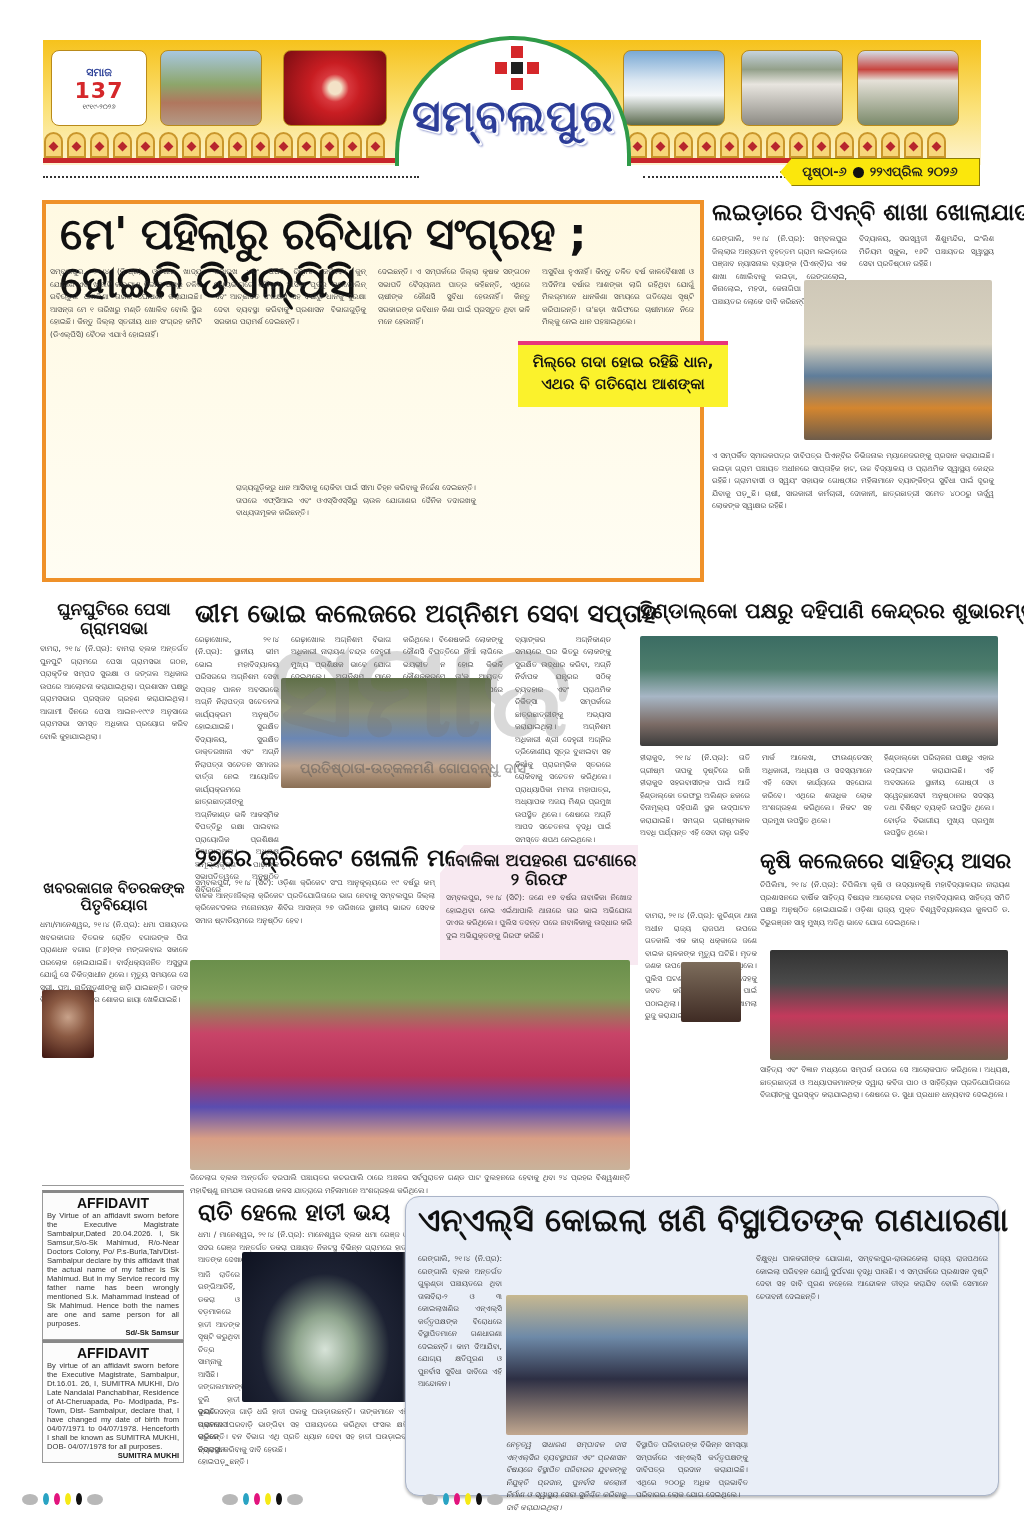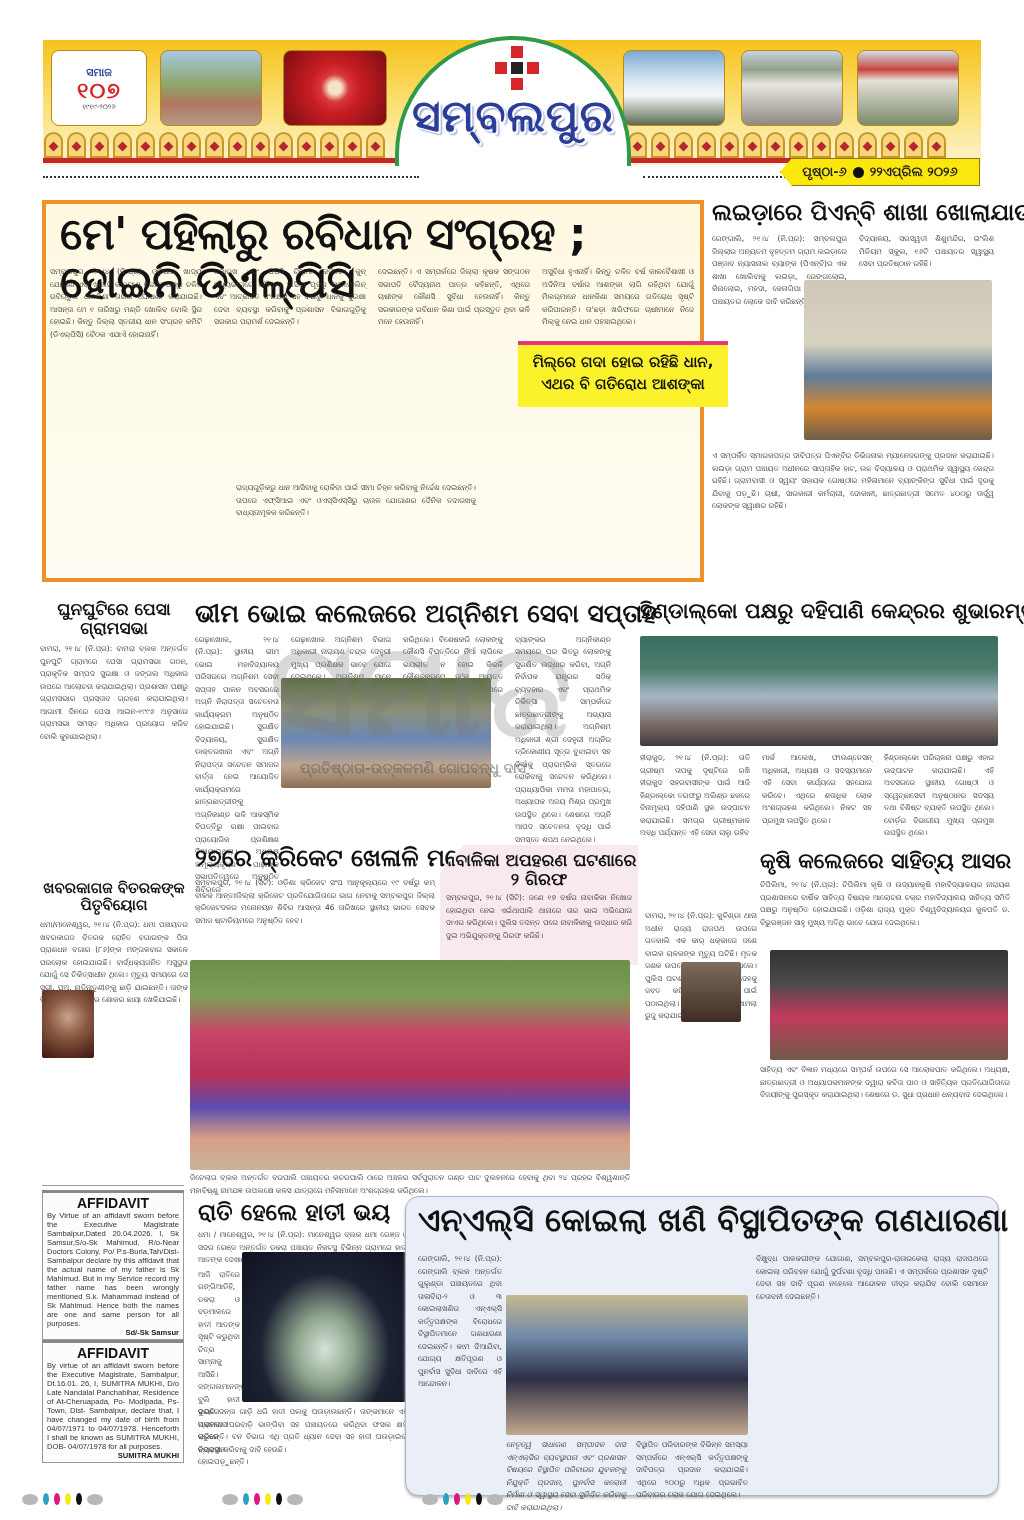--- a/index.html
+++ b/index.html
@@ -161,21 +161,21 @@
   .divider { position: absolute; height: 1px; background: #999; }
 </style>
 </head>
 <body>
 
 <header class="masthead">
   <div class="mast-band"></div>
 
   <div class="mast-tile tile-logo">
     <span class="brand">ସମାଜ</span>
-    <span class="num">୧୦୭</span>
+    <span class="num">137</span>
     <span class="yrs">୧୯୧୯-୨୦୨୬</span>
   </div>
   <div class="mast-tile tile-gate"></div>
   <div class="mast-tile tile-deity"></div>
 
   <div class="mast-right-pics">
     <div class="mast-tile tile-temple"></div>
     <div class="mast-tile tile-dam"></div>
     <div class="mast-tile tile-building"></div>
   </div>
@@ -285,21 +285,21 @@
   <div class="photo hindalco-photo"></div>
   <div class="cols" style="position:absolute;left:0;top:152px;width:358px;">
     <p class="body-text" style="width:110px">ହୀରାକୁଦ, ୨୧।୪ (ନି.ପ୍ର): ତାତି ଗ୍ରୀଷ୍ମ ତାପକୁ ଦୃଷ୍ଟିରେ ରଖି ହୀରାକୁଦ ସହରବାସୀଙ୍କ ପାଇଁ ଆଜି ହିଣ୍ଡାଲ୍‌କୋ ତରଫରୁ ଅଲିଣ୍ଡ ଛକରେ ବିନାମୂଲ୍ୟ ଦହିପାଣି ସ୍ଥଳ ଉଦ୍‌ଘାଟନ କରାଯାଇଛି। ସମଗ୍ର ଗ୍ରୀଷ୍ମକାଳ ଅବଧି ପର୍ଯ୍ୟନ୍ତ ଏହି ସେବା ଚାଲୁ ରହିବ</p>
     <p class="body-text" style="width:110px">ମାର୍କ ଆଲେଖ, ଫାଉଣ୍ଡେସନ୍ ଅଧିକାରୀ, ଅଧ୍ୟକ୍ଷ ଓ ସଦସ୍ୟମାନେ ଏହି ସେବା କାର୍ଯ୍ୟରେ ସହଯୋଗ କରିବେ। ଏଥିରେ ଶତାଧିକ ଲୋକ ଅଂଶଗ୍ରହଣ କରିଥିଲେ। ନିକଟ ସହ ପ୍ରମୁଖ ଉପସ୍ଥିତ ଥିଲେ।</p>
     <p class="body-text" style="width:110px">ହିଣ୍ଡାଲ୍‌କୋ ପରିଚାଳନା ପକ୍ଷରୁ ଏହାର ଉଦ୍‌ଘାଟନ କରାଯାଇଛି। ଏହି ଅବସରରେ ସ୍ଥାନୀୟ ଗୋଷ୍ଠୀ ଓ ସ୍ୱେଚ୍ଛାସେବୀ ଅନୁଷ୍ଠାନର ସଦସ୍ୟ ତଥା ବିଶିଷ୍ଟ ବ୍ୟକ୍ତି ଉପସ୍ଥିତ ଥିଲେ। ବୋର୍ଡ଼ର ବିଭାଗୀୟ ମୁଖ୍ୟ ପ୍ରମୁଖ ଉପସ୍ଥିତ ଥିଲେ।</p>
   </div>
 </article>
 
 <article class="article cricket">
   <h2 class="headline">୨୭ରେ କ୍ରିକେଟ ଖେଳାଳି ମନୋନୟନ</h2>
-  <p class="body-text" style="margin-top:6px;width:240px">ସମ୍ବଲପୁର, ୨୧।୪ (ସିଟି): ଓଡ଼ିଶା କ୍ରିକେଟ ସଂଘ ଆନୁକୂଲ୍ୟରେ ୧୯ ବର୍ଷରୁ କମ୍ ବାଳକ ଆନ୍ତଃଜିଲ୍ଲା କ୍ରିକେଟ ପ୍ରତିଯୋଗିତାରେ ଭାଗ ନେବାକୁ ସମ୍ବଲପୁର ଜିଲ୍ଲା କ୍ରିକେଟଦଳର ମନୋନୟନ ଶିବିର ଆସନ୍ତା 46 ତାରିଖରେ ସ୍ଥାନୀୟ ଭାରତ ସେବକ ସମାଜ ଷ୍ଟାଡିୟମରେ ଅନୁଷ୍ଠିତ ହେବ।</p>
+  <p class="body-text" style="margin-top:6px;width:240px">ସମ୍ବଲପୁର, ୨୧।୪ (ସିଟି): ଓଡ଼ିଶା କ୍ରିକେଟ ସଂଘ ଆନୁକୂଲ୍ୟରେ ୧୯ ବର୍ଷରୁ କମ୍ ବାଳକ ଆନ୍ତଃଜିଲ୍ଲା କ୍ରିକେଟ ପ୍ରତିଯୋଗିତାରେ ଭାଗ ନେବାକୁ ସମ୍ବଲପୁର ଜିଲ୍ଲା କ୍ରିକେଟଦଳର ମନୋନୟନ ଶିବିର ଆସନ୍ତା ୨୭ ତାରିଖରେ ସ୍ଥାନୀୟ ଭାରତ ସେବକ ସମାଜ ଷ୍ଟାଡିୟମରେ ଅନୁଷ୍ଠିତ ହେବ।</p>
 </article>
 
 <article class="article kidnap">
   <h3 class="headline">ନାବାଳିକା ଅପହରଣ ଘଟଣାରେ ୨ ଗିରଫ</h3>
   <p class="body-text" style="padding:4px 6px">ସମ୍ବଲପୁର, ୨୧।୪ (ସିଟି): ଜଣେ ୧୭ ବର୍ଷର ନାବାଳିକା ନିଖୋଜ ହୋଇଥିବା ନେଇ ଏଇଁଥାପାଲି ଥାନାରେ ତାର ଭାଇ ଅଭିଯୋଗ ଦାଏର କରିଥିଲେ। ପୁଲିସ ତଦନ୍ତ ପରେ ନାବାଳିକାକୁ ଉଦ୍ଧାର କରି ଦୁଇ ଅଭିଯୁକ୍ତଙ୍କୁ ଗିରଫ କରିଛି।</p>
 </article>
 
 <figure class="photo procession"></figure>
 <p class="body-text" style="position:absolute;left:190px;top:1172px;width:440px;">ଜିଚେଲାଗ ବ୍ଲକ ଅନ୍ତର୍ଗତ ବରପାଲି ପଞ୍ଚାୟତର କଚରପାଲି ଠାରେ ଅଞ୍ଚଳର ସର୍ବପୁରାତନ ଗଣ୍ଡ ପାଟ ଦୁଲହନରେ ହେବାକୁ ଥିବା ୨୪ ପ୍ରହର ବିଶ୍ୱଶାନ୍ତି ମହାବିଷ୍ଣୁ ନାମଯଜ୍ଞ ଉପଲକ୍ଷେ କଳସ ଯାତ୍ରାରେ ମହିଳାମାନେ ଅଂଶଗ୍ରହଣ କରିଥିଲେ।</p>
 

